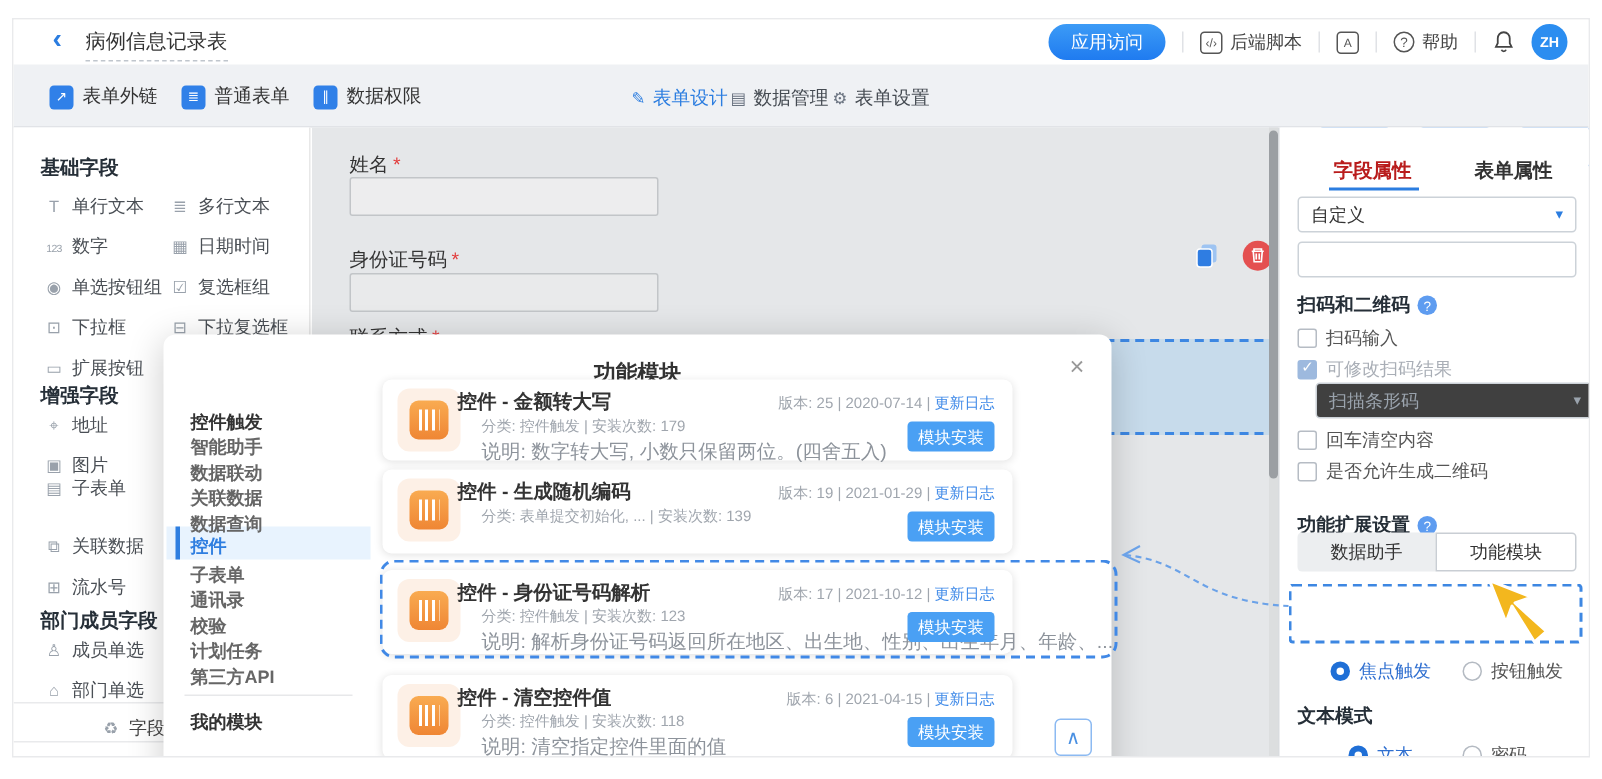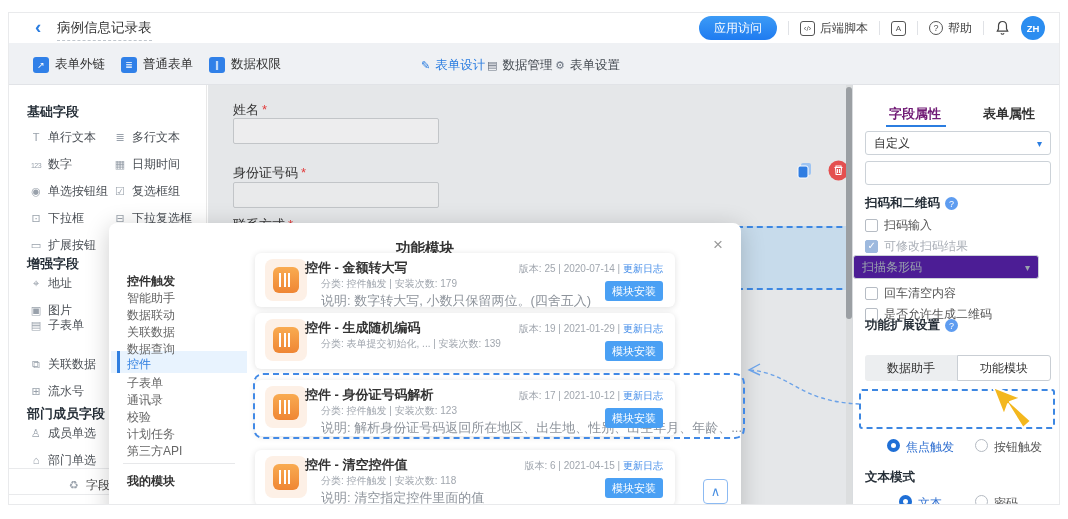--- a/index.html
+++ b/index.html
@@ -44,49 +44,49 @@
   .req { color:#e23c3c; margin-left:3px; }
   .finput { position:absolute; width:206px; height:26px; background:#ededee; border:1px solid #c2c5c8; border-radius:2px; font-size:12px; padding:0 6px; color:#333; }
   .selfield { position:absolute; left:201px; top:141px; width:642px; height:64px; background:#c7dbeb; border:2px dashed #3d87e2; }
   .cicon { position:absolute; width:21px; height:21px; cursor:pointer; }
   .scrolltrack { position:absolute; left:837px; top:72px; width:6px; height:421px; background:#dcdedf; }
   .scrollthumb { position:absolute; left:837px; top:74px; width:6px; height:232px; background:#9b9fa3; border-radius:3px; }
 
   
   .panel { position:absolute; left:843px; top:72px; width:209px; height:421px; background:#fff; border-left:1px solid #d9dcdf; }
   .ptab { position:absolute; font-size:13px; color:#333; font-weight:bold; cursor:pointer; }
-  .ptab.act { color:#701a75; }
+  .ptab.act { color:#b91c1c; }
   .ptabline { position:absolute; width:60px; height:2px; background:#2b7de0; }
   .selectbox { position:absolute; width:186px; height:24px; border:1px solid #ccd2d8; border-radius:3px; background:#fff; font-size:12px; color:#333; display:flex; align-items:center; padding:0 8px; justify-content:space-between; cursor:pointer; }
   .caret { font-size:10px; color:#2b7de0; }
   .caret.gray { color:#9aa3ad; }
   .pinput { position:absolute; width:186px; height:24px; border:1px solid #ccd2d8; border-radius:3px; background:#fff; padding:0 6px; font-size:12px; }
   .psec { position:absolute; font-size:12.5px; font-weight:bold; color:#262f38; display:flex; align-items:center; gap:5px; white-space:nowrap; }
   .qmark { width:13px; height:13px; border-radius:50%; background:#5e9cf0; color:#fff; font-size:9px; display:flex; align-items:center; justify-content:center; font-weight:normal; }
   .cbrow { position:absolute; display:flex; align-items:center; gap:6px; font-size:12px; color:#555; cursor:pointer; white-space:nowrap; }
   .cb { width:13px; height:13px; border:1px solid #b6bcc4; border-radius:2px; background:#fff; position:relative; }
   .cb.checked { background:#9db9de; border-color:#9db9de; }
   .cb.checked::after { content:"✓"; position:absolute; left:1.5px; top:-1px; color:#fff; font-size:10px; }
   .cbrow.dis { color:#a9aeb6;justify-content:space-between; }
   .seg { position:absolute; left:12px; top:270px; width:186px; height:26px; display:flex; font-size:12px; }
   .seg > div { flex:1; display:flex; align-items:center; justify-content:center; cursor:pointer; }
   .seg .l { background:#eceef0; color:#333; border-radius:3px 0 0 3px; }
   .seg .r { background:#fff; border:1px solid #c9ced4; color:#333; border-radius:0 3px 3px 0; }
   .modbtn { position:absolute; left:12px; top:310px; width:184px; height:27px; background:#2e82e6; border-radius:3px; color:#fff; font-size:12.5px; display:flex; align-items:center; justify-content:center; cursor:pointer; }
   .dashhl { position:absolute; left:6px; top:304px; width:196px; height:40px; border:2px dashed #3d87e2; border-radius:3px; pointer-events:none; }
-  .radiorow { position:absolute; display:flex; gap:6px; font-size:12px; color:#555; cursor:pointer; white-space:nowrap; }
+  .radiorow { position:absolute; display:flex; align-items:center; gap:6px; font-size:12px; color:#555; cursor:pointer; white-space:nowrap; }
   .radio { width:13px; height:13px; border-radius:50%; border:1px solid #b4bac2; background:#fff; }
   .radio.sel { border:4px solid #1f6fd6; }
   .radiorow.sel { color:#2f6fd0; }
 
   
   .modal { position:absolute; left:100px; top:210px; width:632px; height:300px; background:#fff; border-radius:8px 8px 0 0; box-shadow:0 4px 24px rgba(0,0,0,0.20); }
   .mttl { position:absolute; left:0; top:16px; width:100%; text-align:center; font-size:14.5px; font-weight:bold; color:#333; }
   .mclose { position:absolute; right:18px; top:12px; font-size:17px; color:#999; cursor:pointer; }
-  .cat { position:absolute; left:18px; font-size:12px; color:#666; cursor:pointer; white-space:nowrap; }
+  .cat { position:absolute; left:18px; font-size:12px; color:#666; cursor:pointer; white-space:nowrap;font-weight:bold; }
   .cat.hd { color:#333; font-weight:bold; }
   .catsel { position:absolute; left:2px; top:128px; width:136px; height:22px; background:#e8f3fe; }
   .catbar { position:absolute; left:8px; top:128px; width:3px; height:22px; background:#2e7ee0; }
   .cat.sel { color:#2e7ee0; }
   .mdiv { position:absolute; left:14px; width:112px; height:1px; background:#e7e8ea; }
   .card { position:absolute; left:146px; width:420px; background:#fff; border-radius:6px; box-shadow:0 1px 6px rgba(0,0,0,0.12); }
   .tile { position:absolute; left:10px; top:6px; width:42px; height:42px; background:#fdf0e6; border-radius:8px; display:flex; align-items:center; justify-content:center; }
   .baricon { width:26px; height:26px; border-radius:6px; background:linear-gradient(180deg,#f9ab51,#ef8634); position:relative; }
   .baricon::before { content:""; position:absolute; left:6px; right:6px; top:6px; bottom:6px; background:repeating-linear-gradient(90deg,#fff 0 2px,rgba(0,0,0,0) 2px 4.5px); }
   .cttl { position:absolute; left:50px; top:6px; font-size:13px; font-weight:bold; color:#333; white-space:nowrap; }
@@ -242,34 +242,34 @@
         <span class="qmark">?</span>
       </div>
     <div class="cbrow" style="left:12px;top:132px">
         <span class="cb"></span>
         <span>扫码输入</span>
       </div>
     <div class="cbrow dis" style="left:12px;top:153px">
         <span class="cb checked"></span>
         <span>可修改扫码结果</span>
       </div>
-    <div class="selectbox" style="left:0;top:170px;background:#4c1d95;color:#9aa3ad">
+    <div class="selectbox" style="left:24px;top:170px;background:#404040;color:#9aa3ad">
         <span>扫描条形码</span>
         <span class="caret gray">▾</span>
       </div>
     <div class="cbrow" style="left:12px;top:200px">
         <span class="cb"></span>
         <span>回车清空内容</span>
       </div>
     <div class="cbrow" style="left:12px;top:221px">
         <span class="cb"></span>
         <span>是否允许生成二维码</span>
       </div>
 
-    <div class="psec" style="left:12px;top:232px">
+    <div class="psec" style="left:12px;top:257px">
         <span>功能扩展设置</span>
         <span class="qmark">?</span>
       </div>
     <div class="seg">
       <div class="l">数据助手</div>
       <div class="r">功能模块</div>
     </div>
     <div class="dashhl"></div>
 
     <div class="radiorow sel" style="left:34px;top:354px">

